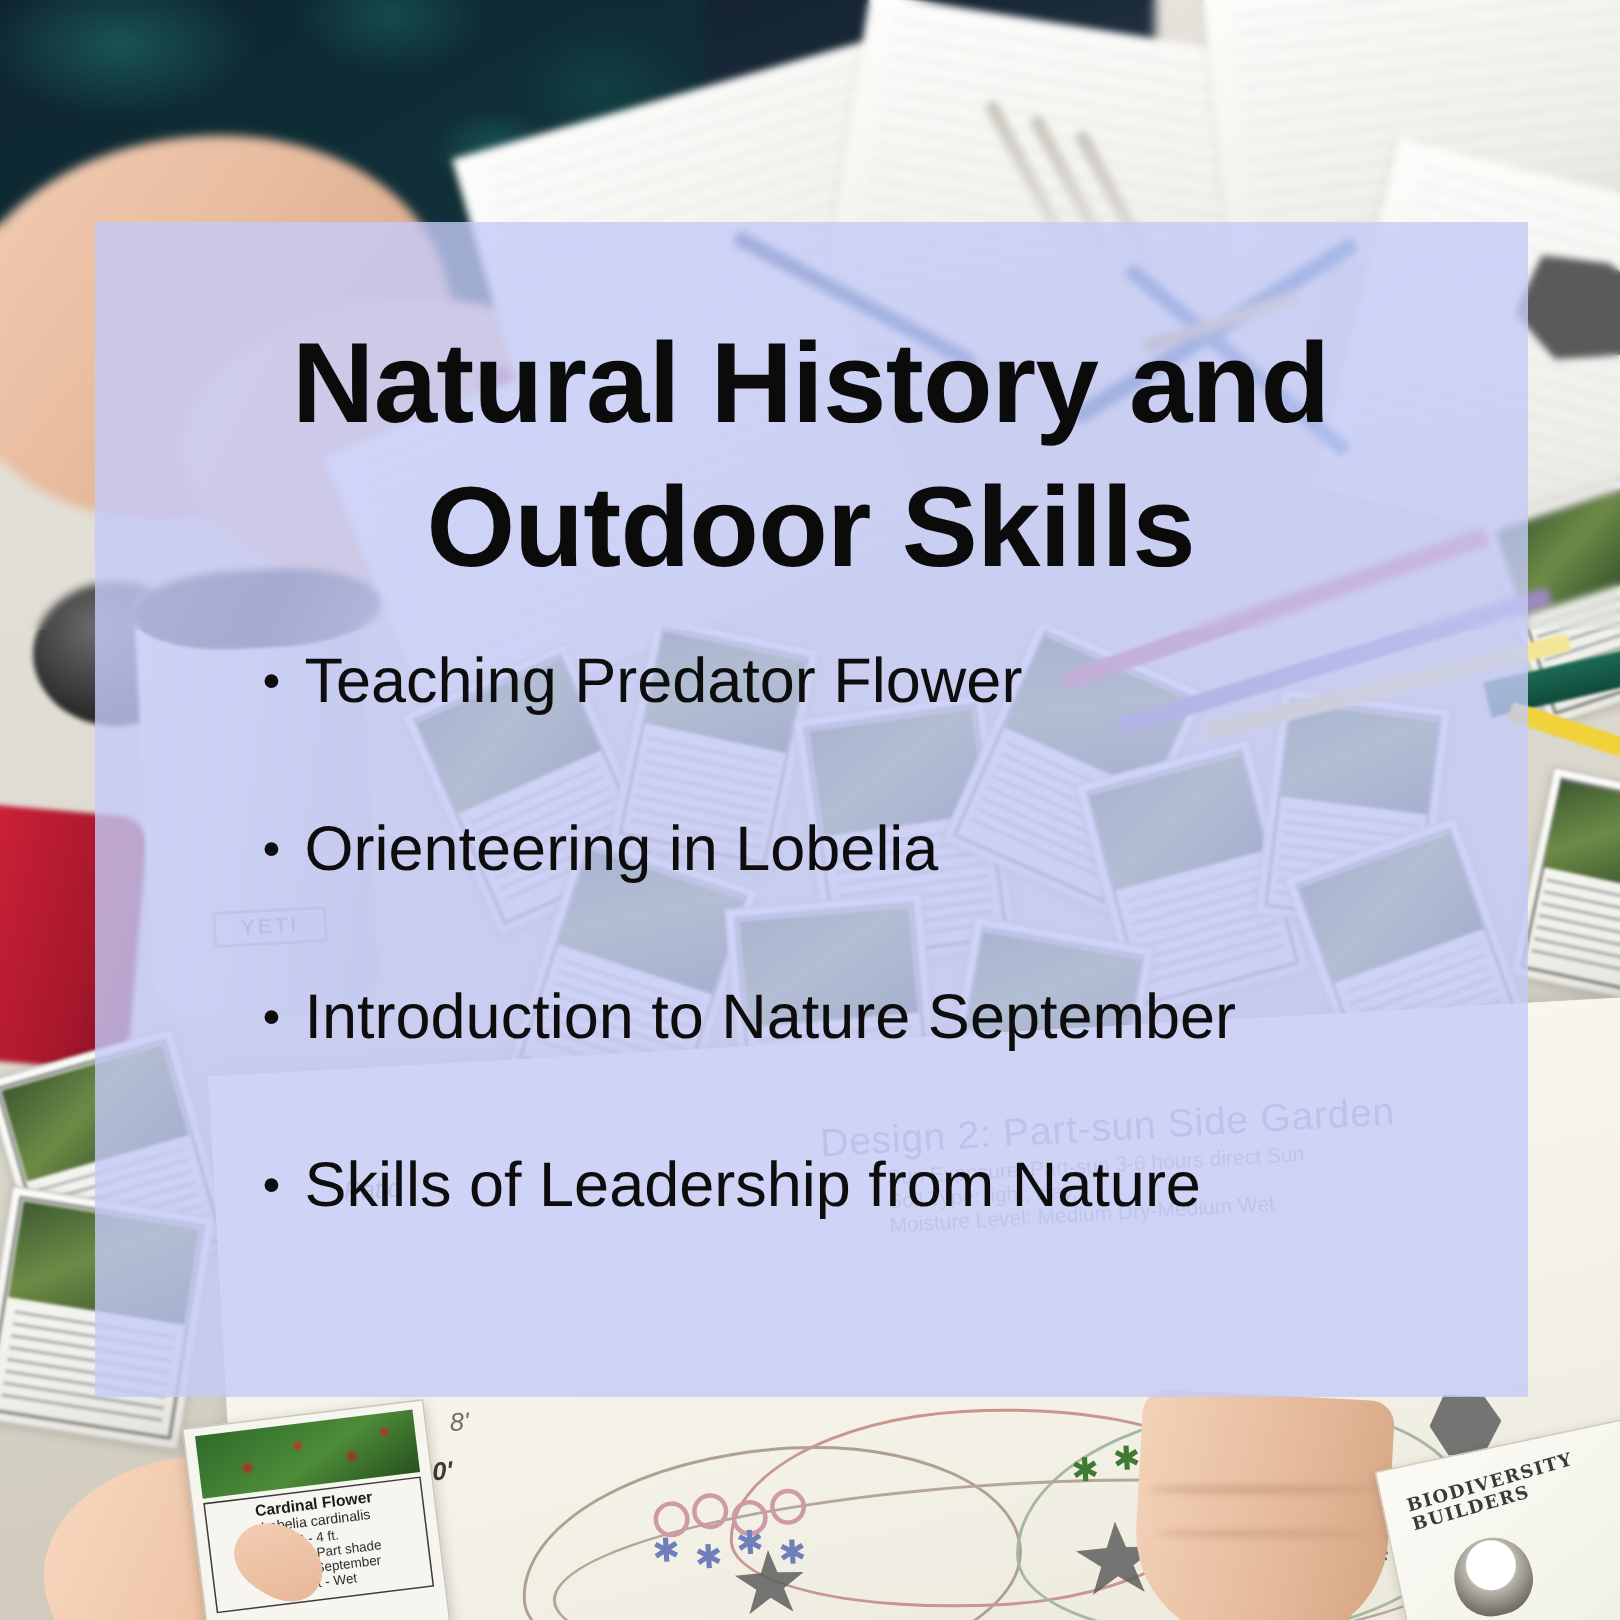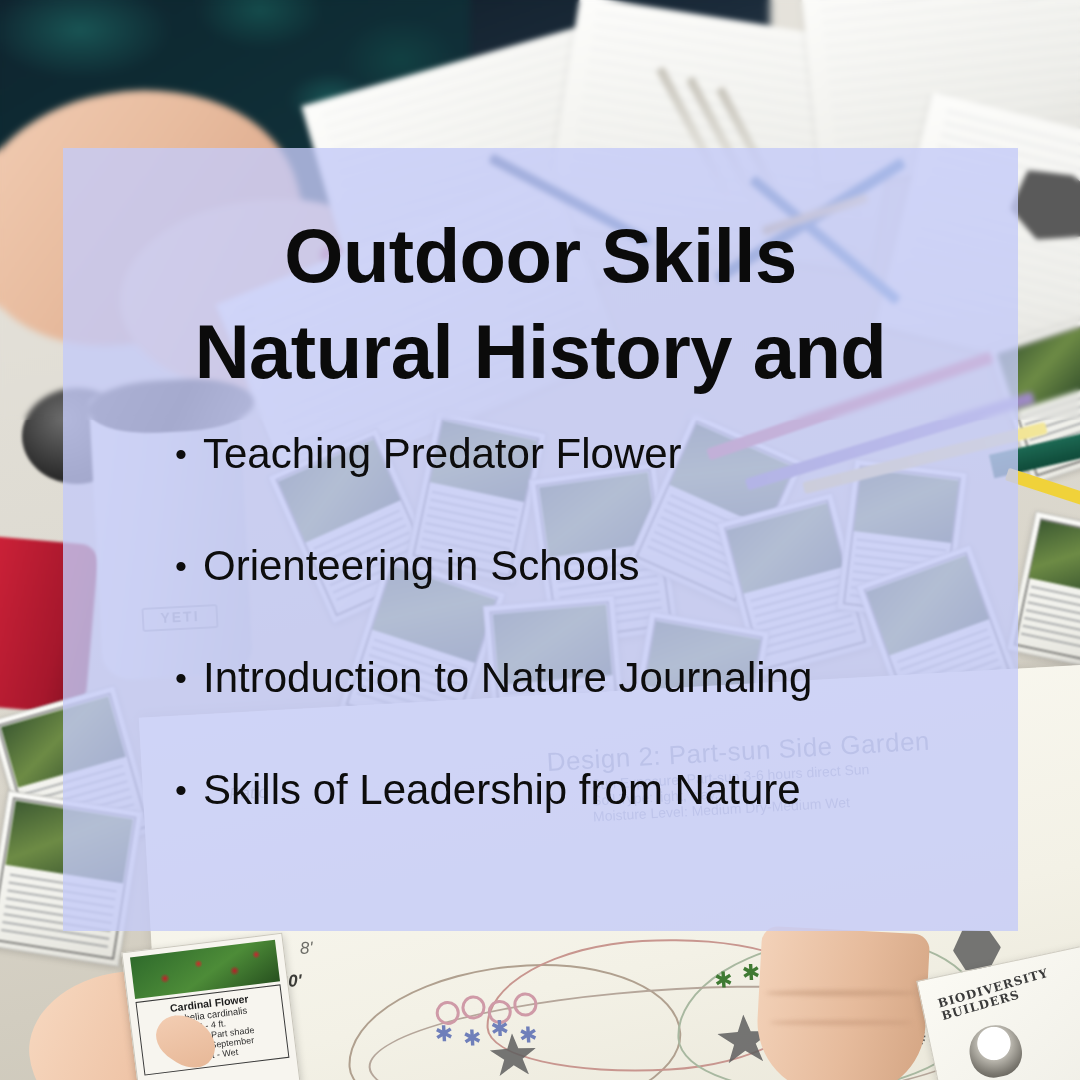--- a/index.html
+++ b/index.html
@@ -633,36 +633,36 @@
       <div class="bb-title">BIODIVERSITY BUILDERS</div>
       <div class="bb-mark"></div>
     </div>
 
     <div class="dof-top"></div>
   </div>
 
   <div class="overlay-panel">
 
     <div class="panel-title">
+      <div>Natural History and</div>
       <div>Outdoor Skills</div>
-      <div>Natural History and</div>
     </div>
 
     <ul class="bullet-list">
       <li class="bullet-item">
         <span class="bullet-dot">•</span>
         <span class="bullet-text">Teaching Predator Flower</span>
       </li>
       <li class="bullet-item">
         <span class="bullet-dot">•</span>
-        <span class="bullet-text">Orienteering in Schools</span>
+        <span class="bullet-text">Orienteering in Lobelia</span>
       </li>
       <li class="bullet-item">
         <span class="bullet-dot">•</span>
-        <span class="bullet-text">Introduction to Nature Journaling</span>
+        <span class="bullet-text">Introduction to Nature September</span>
       </li>
       <li class="bullet-item">
         <span class="bullet-dot">•</span>
         <span class="bullet-text">Skills of Leadership from Nature</span>
       </li>
     </ul>
 
   </div>
 
 </div>

